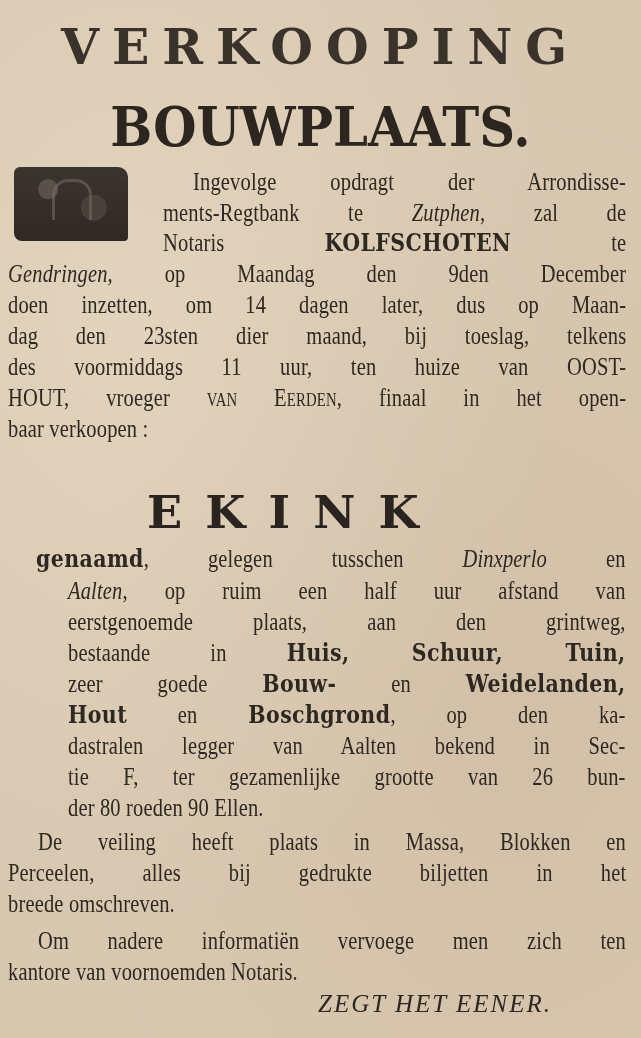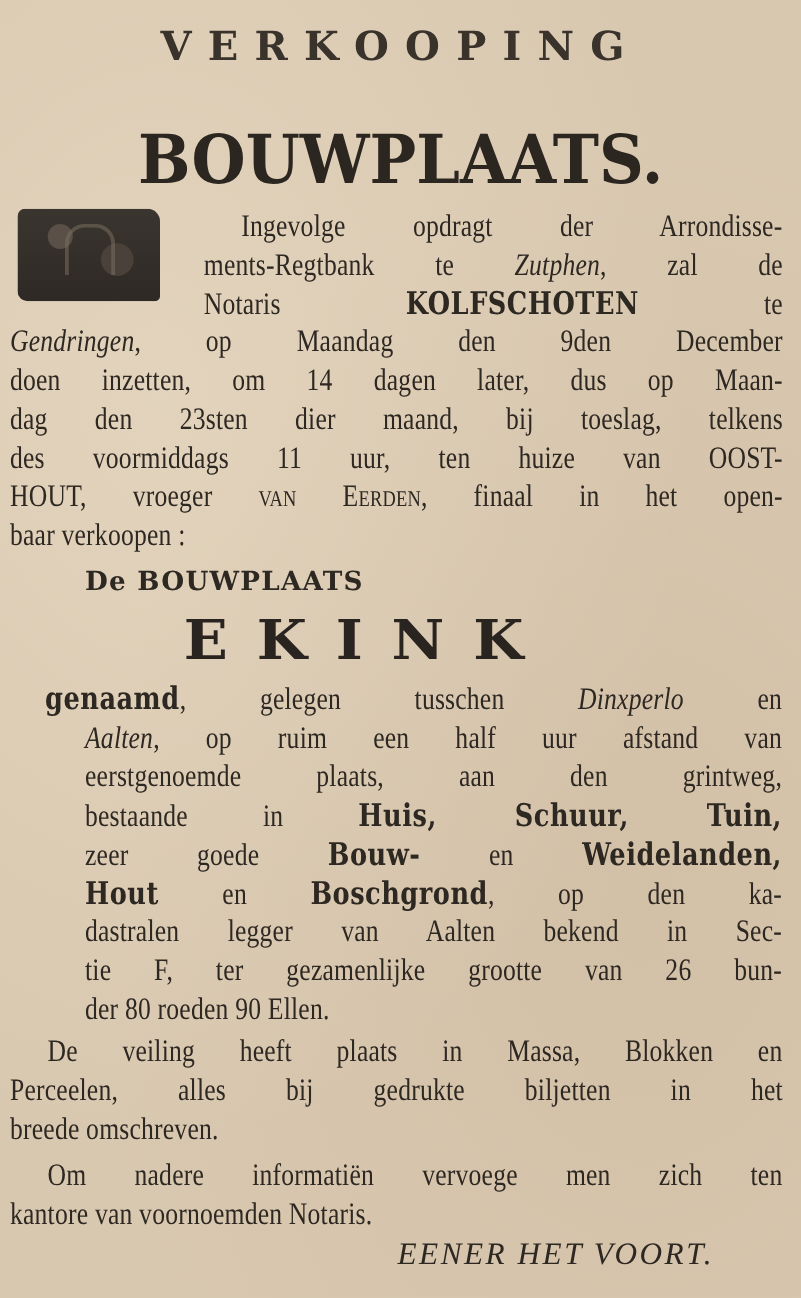--- a/index.html
+++ b/index.html
@@ -24,21 +24,21 @@
   }
   .ind { left: 38px; width: 588px; }
   .ind2 { left: 163px; width: 463px; }
   .first { left: 193px; width: 433px; }
   .cond { transform: scaleX(0.82); width: 754px; }
   .cond.ind { width: 717px; }
   .cond.ind2 { width: 565px; }
   .cond.first { width: 528px; }
   .title1 {
     position: absolute; top: 18px; left: 0; width: 641px; text-align: center;
-    font-family: "DejaVu Serif", serif; font-weight: bold; font-size: 32px;
+    font-family: "DejaVu Serif", serif; font-weight: bold; font-size: 49px;
     letter-spacing: 13px; color: #3a332c;
   }
   .title2 {
     position: absolute; top: 74px; left: 0; width: 641px; text-align: center;
     font-family: "DejaVu Serif", serif; font-weight: bold; font-size: 15px;
     letter-spacing: 1px; color: #3a332c;
   }
   .title3 {
     position: absolute; top: 95px; left: 0; width: 641px; text-align: center;
     font-family: "DejaVu Serif", serif; font-weight: bold; font-size: 54px;
@@ -87,34 +87,33 @@
   <div class="line cond first" style="top:166px"><span>Ingevolge opdragt der Arrondisse-</span></div>
   <div class="line cond ind2" style="top:197px"><span>ments-Regtbank te </span><span class="it">Zutphen</span><span>, zal de</span></div>
   <div class="line cond ind2" style="top:227px"><span>Notaris </span><span class="bold">KOLFSCHOTEN</span><span> te</span></div>
   <div class="line cond" style="top:258px"><span class="it">Gendringen</span><span>, op Maandag den 9den December</span></div>
   <div class="line cond" style="top:289px"><span>doen inzetten, om 14 dagen later, dus op Maan-</span></div>
   <div class="line cond" style="top:320px"><span>dag den 23sten dier maand, bij toeslag, telkens</span></div>
   <div class="line cond" style="top:351px"><span>des voormiddags 11 uur, ten huize van OOST-</span></div>
   <div class="line cond" style="top:382px"><span>HOUT, vroeger </span><span class="sc">van Eerden</span><span>, finaal in het open-</span></div>
   <div class="line cond" style="top:413px; text-align-last:left; width:auto"><span>baar verkoopen :</span></div>
 
-  <div class="sub1">De BOUWPLAATS</div>
   <div class="ekink">EKINK</div>
 
   <div class="line cond" style="top:543px; left:36px; width:719px"><span class="bold">genaamd</span><span>, gelegen tusschen </span><span class="it">Dinxperlo</span><span> en</span></div>
   <div class="line cond" style="top:575px; left:68px; width:680px"><span class="it">Aalten</span><span>, op ruim een half uur afstand van</span></div>
   <div class="line cond" style="top:606px; left:68px; width:680px"><span>eerstgenoemde plaats, aan den grintweg,</span></div>
   <div class="line cond" style="top:637px; left:68px; width:680px"><span>bestaande in </span><span class="bold">Huis, Schuur, Tuin,</span></div>
   <div class="line cond" style="top:668px; left:68px; width:680px"><span>zeer goede </span><span class="bold">Bouw-</span><span> en </span><span class="bold">Weidelanden,</span></div>
   <div class="line cond" style="top:699px; left:68px; width:680px"><span class="bold">Hout</span><span> en </span><span class="bold">Boschgrond</span><span>, op den ka-</span></div>
   <div class="line cond" style="top:730px; left:68px; width:680px"><span>dastralen legger van Aalten bekend in Sec-</span></div>
   <div class="line cond" style="top:761px; left:68px; width:680px"><span>tie F, ter gezamenlijke grootte van 26 bun-</span></div>
   <div class="line cond" style="top:792px; left:68px; text-align-last:left; width:auto"><span>der 80 roeden 90 Ellen.</span></div>
 
   <div class="line cond ind" style="top:826px">De veiling heeft plaats in Massa, Blokken en</div>
   <div class="line cond" style="top:857px">Perceelen, alles bij gedrukte biljetten in het</div>
   <div class="line cond" style="top:888px; text-align-last:left; width:auto">breede omschreven.</div>
 
   <div class="line cond ind" style="top:925px">Om nadere informatiën vervoege men zich ten</div>
   <div class="line cond" style="top:956px; text-align-last:left; width:auto">kantore van voornoemden Notaris.</div>
 
-  <div class="sign">EENER HET VOORT.</div>
+  <div class="sign">ZEGT HET EENER.</div>
 </div>
 
 </body></html>

